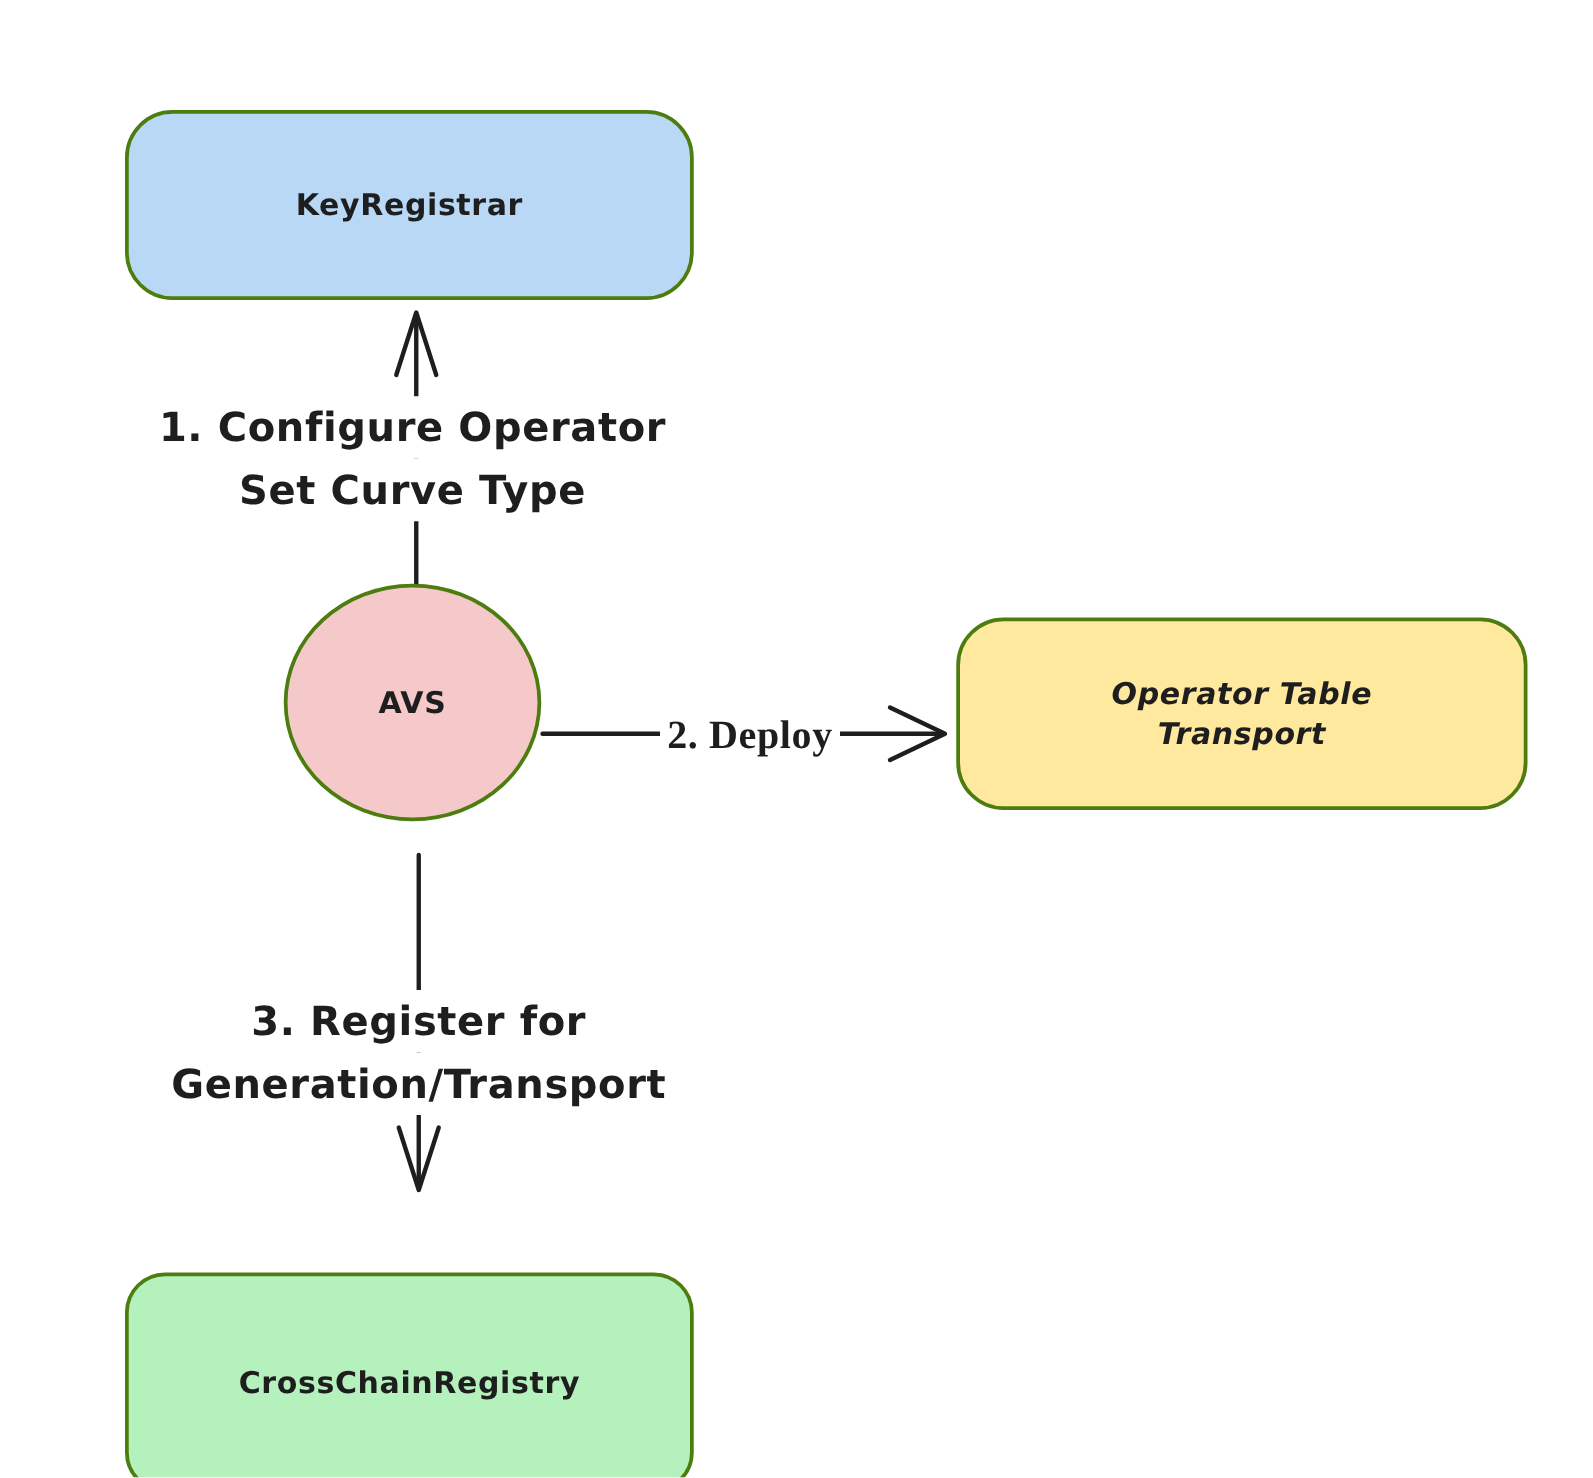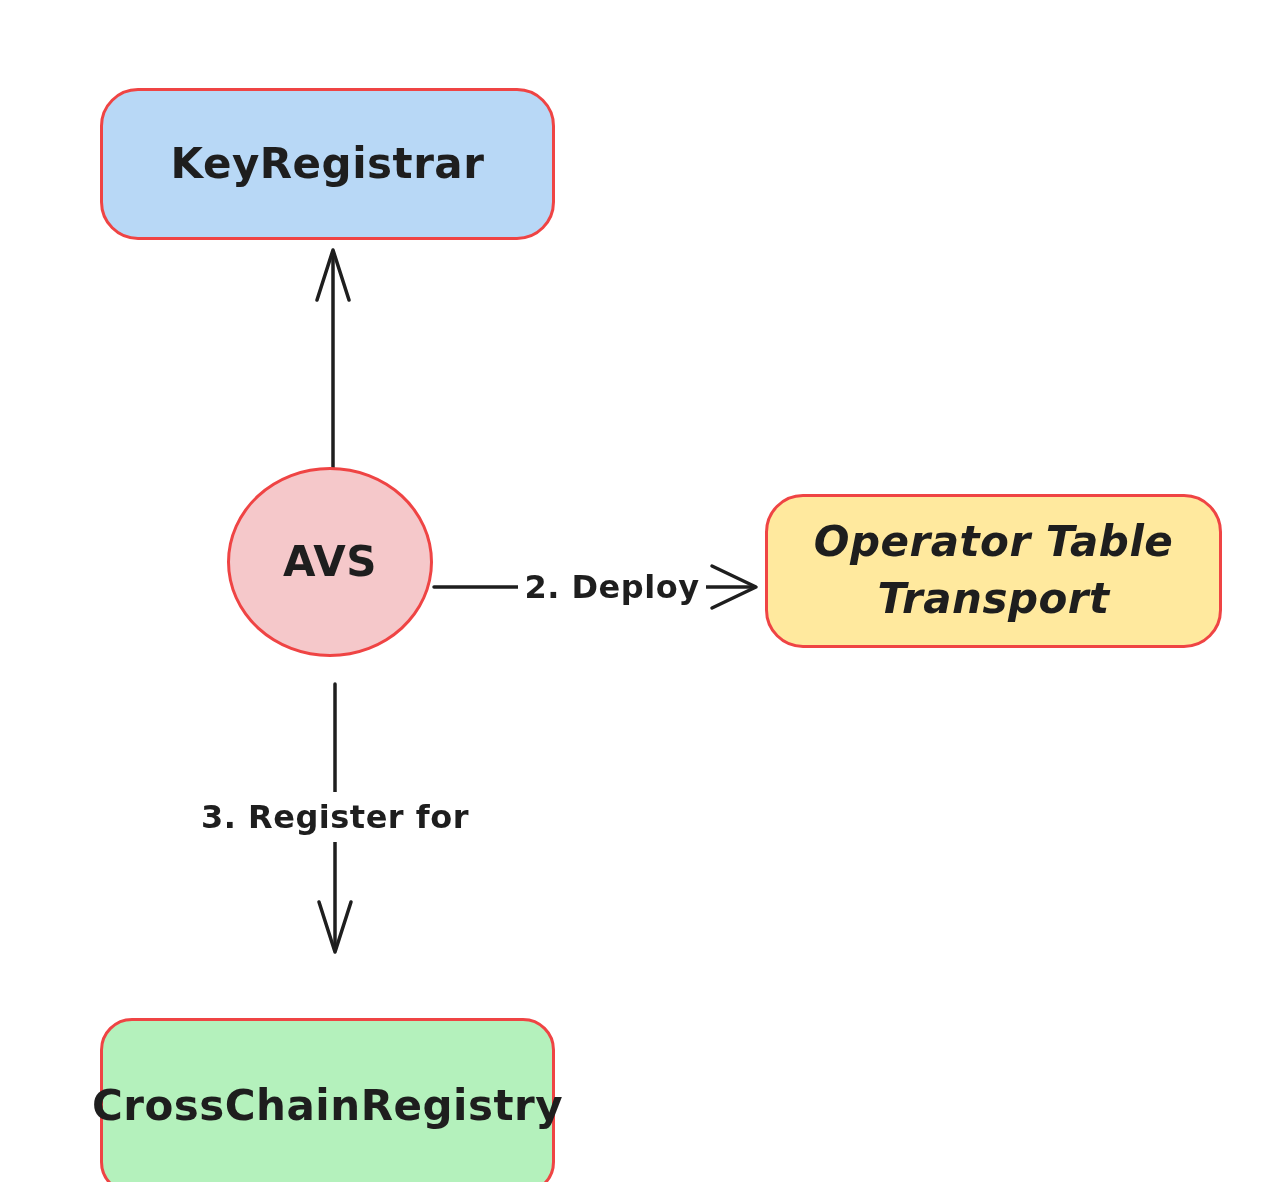--- a/index.html
+++ b/index.html
@@ -25,28 +25,28 @@
   #edges-svg path {
     stroke: #1e1e1e;
     stroke-width: 3.5;
     fill: none;
     stroke-linecap: round;
     stroke-linejoin: round;
   }
   .node {
     position: absolute;
     z-index: 2;
-    border: 3px solid #ef4444;
+    border: 3px solid #4d7c0f;
     border-radius: 38px;
     display: flex;
     flex-direction: column;
     align-items: center;
     justify-content: center;
     text-align: center;
-    font-size: 42px;
+    font-size: 24px;
     font-weight: 600;
     letter-spacing: 0.5px;
     line-height: 1.35;
     box-sizing: border-box;
   }
   .node.circle {
     border-radius: 50%;
   }
   #node-key-registrar   { left: 100px; top: 88px;  width: 455px; height: 152px; }
   #node-avs             { left: 227px; top: 467px; width: 206px; height: 190px; align-items: center; }
@@ -62,21 +62,21 @@
     letter-spacing: 0.5px;
     line-height: 50px;
     color: #1e1e1e;
   }
   .edge-label .lbl-line {
     background: #ffffff;
     padding: 0 6px;
     display: inline-block;
   }
   #label-configure { left: 90px;  top: 317px; width: 480px; }
-  #label-deploy    { left: 507px; top: 562px; width: 210px; }
+  #label-deploy    { left: 495px; top: 562px; width: 210px; font-family: Liberation Serif, serif; }
   #label-register  { left: 95px;  top: 765px; width: 480px; margin-top: 27px; }
 </style>
 </head>
 <body>
 
 <div id="canvas">
 
   <svg id="edges-svg" width="1274" height="1182" viewBox="0 0 1274 1182">
 
     <g>
@@ -105,22 +105,27 @@
 
   <div class="node" id="node-operator-table" style="background: rgb(255, 233, 158); font-style: italic;">
     <span>Operator Table</span>
     <span>Transport</span>
   </div>
 
   <div class="node" id="node-crosschain" style="background: rgb(180, 241, 188);">
     <span>CrossChainRegistry</span>
   </div>
 
+  <div class="edge-label" id="label-configure">
+    <span class="lbl-line">1. Configure Operator</span><br>
+    <span class="lbl-line">Set Curve Type</span>
+  </div>
 
   <div class="edge-label" id="label-deploy">
     <span class="lbl-line">2. Deploy</span>
   </div>
 
   <div class="edge-label" id="label-register">
     <span class="lbl-line">3. Register for</span><br>
+    <span class="lbl-line">Generation/Transport</span>
   </div>
 
 </div>
 
 </body></html>

